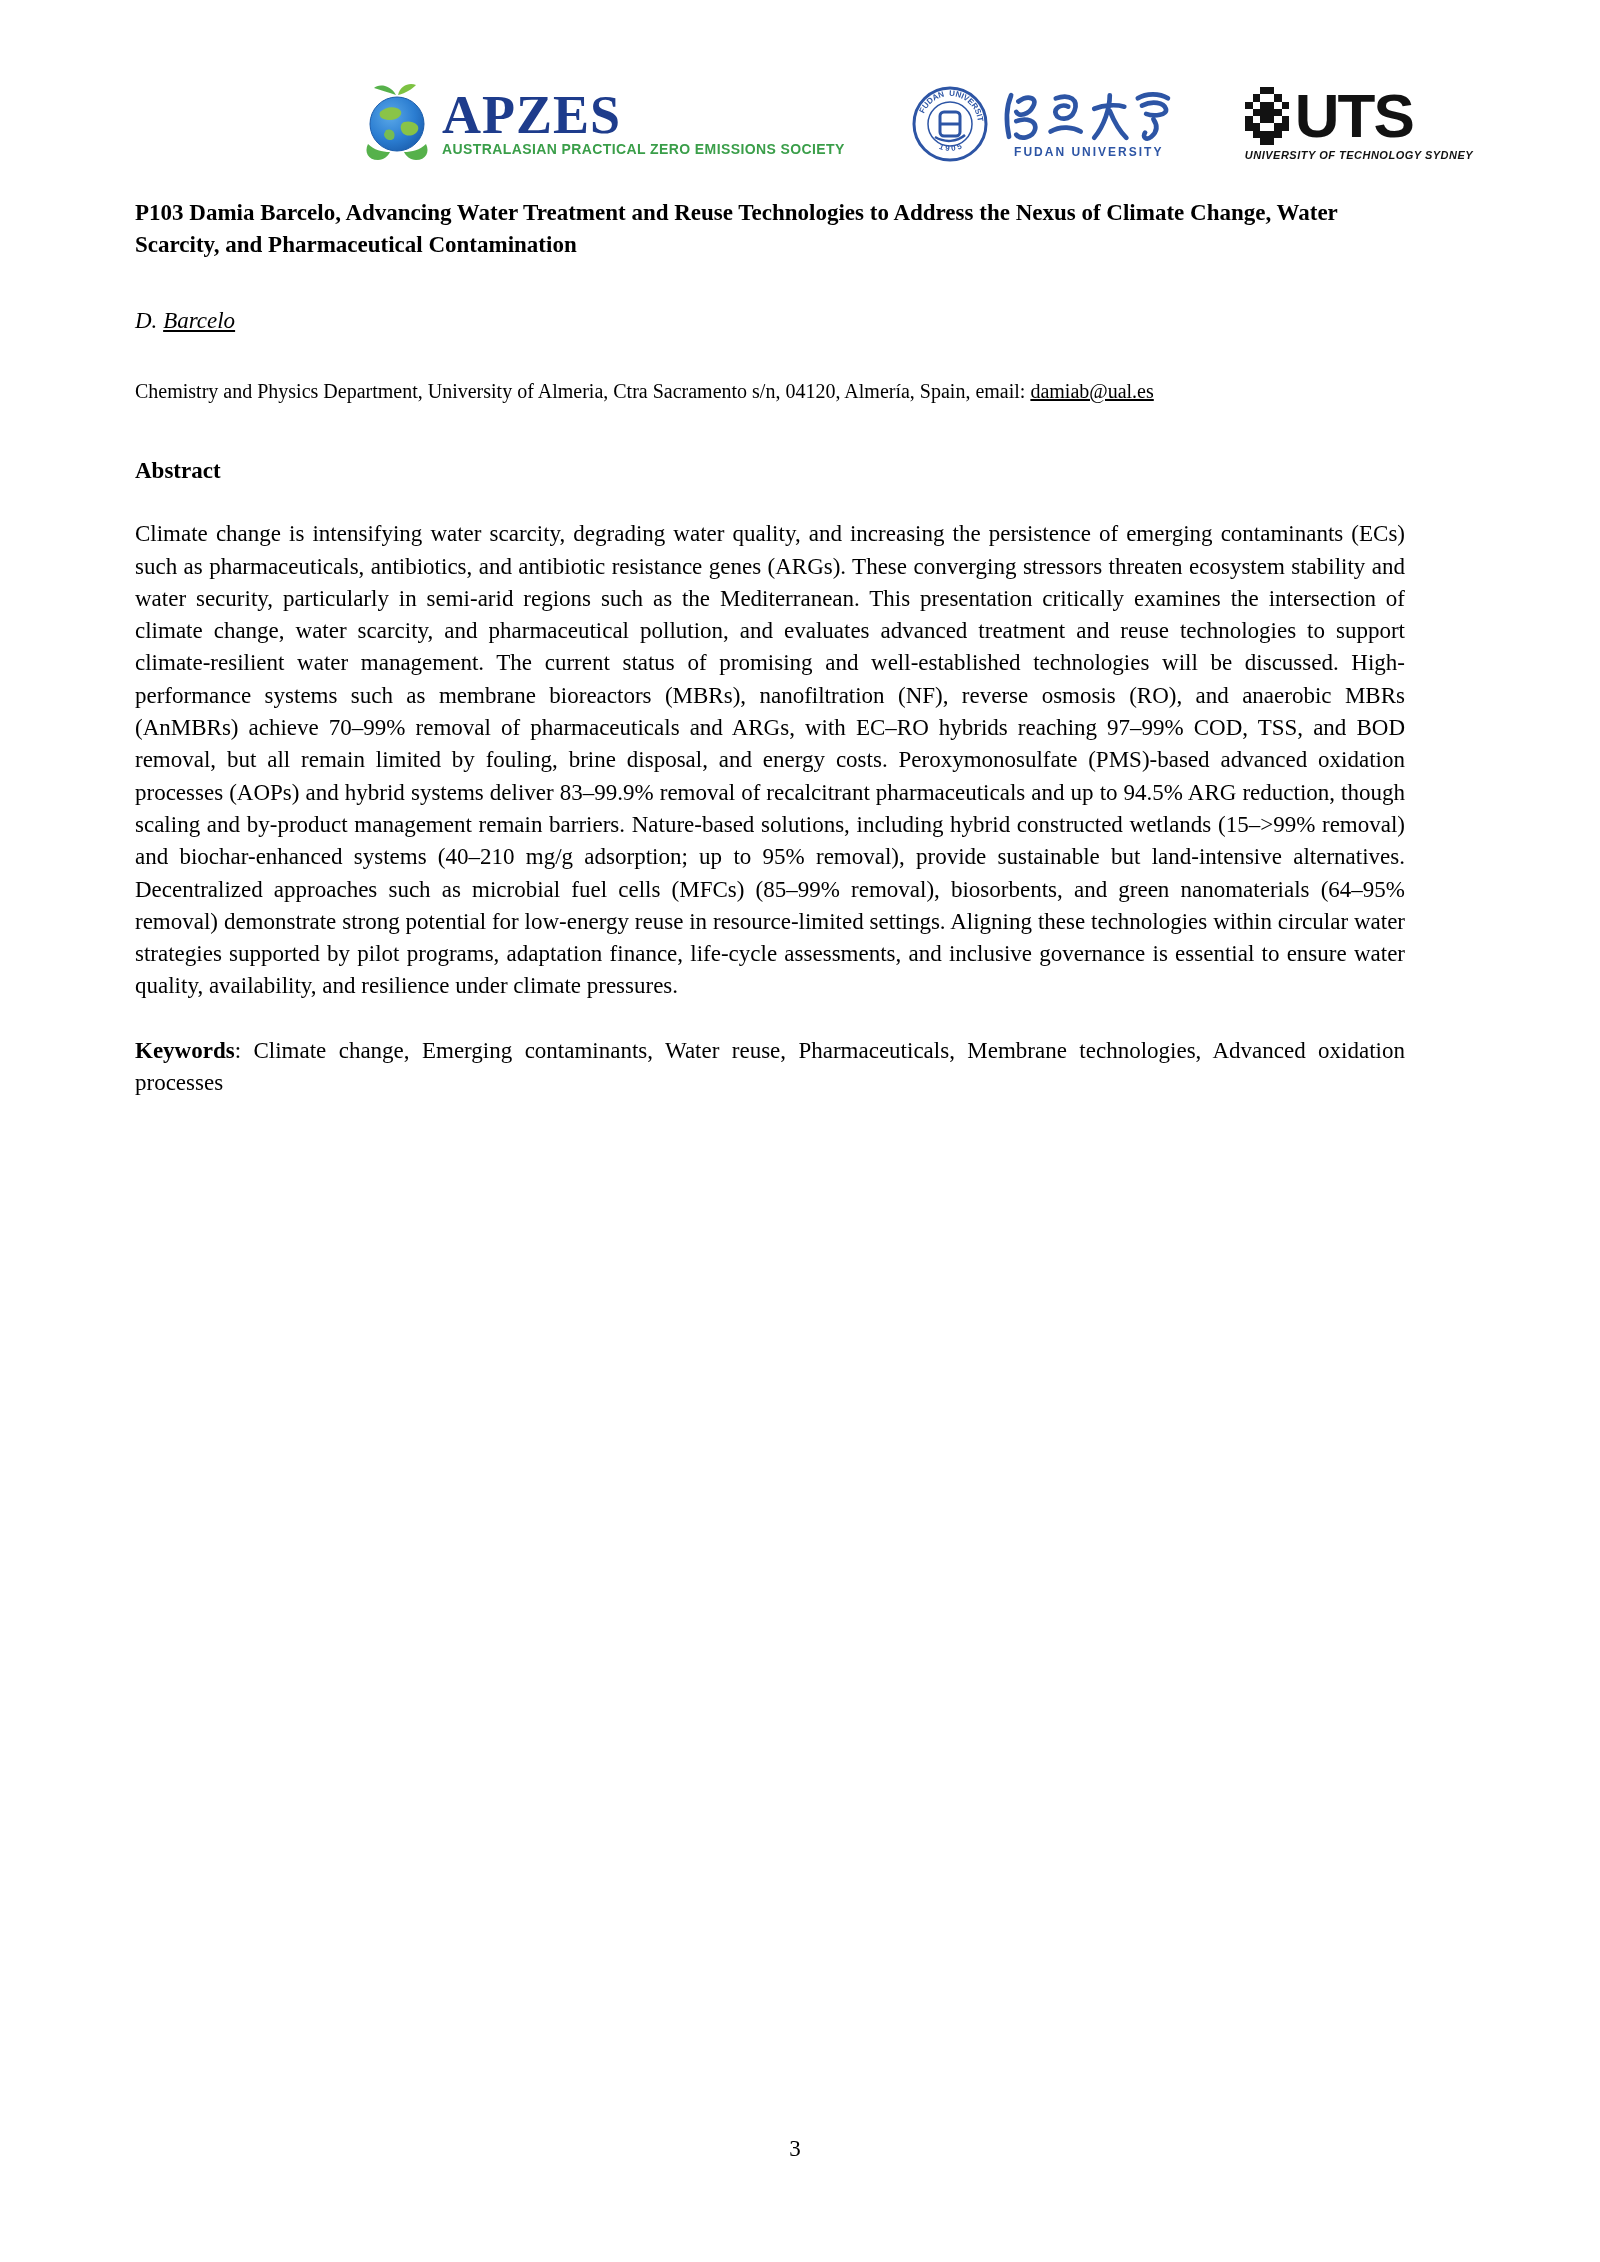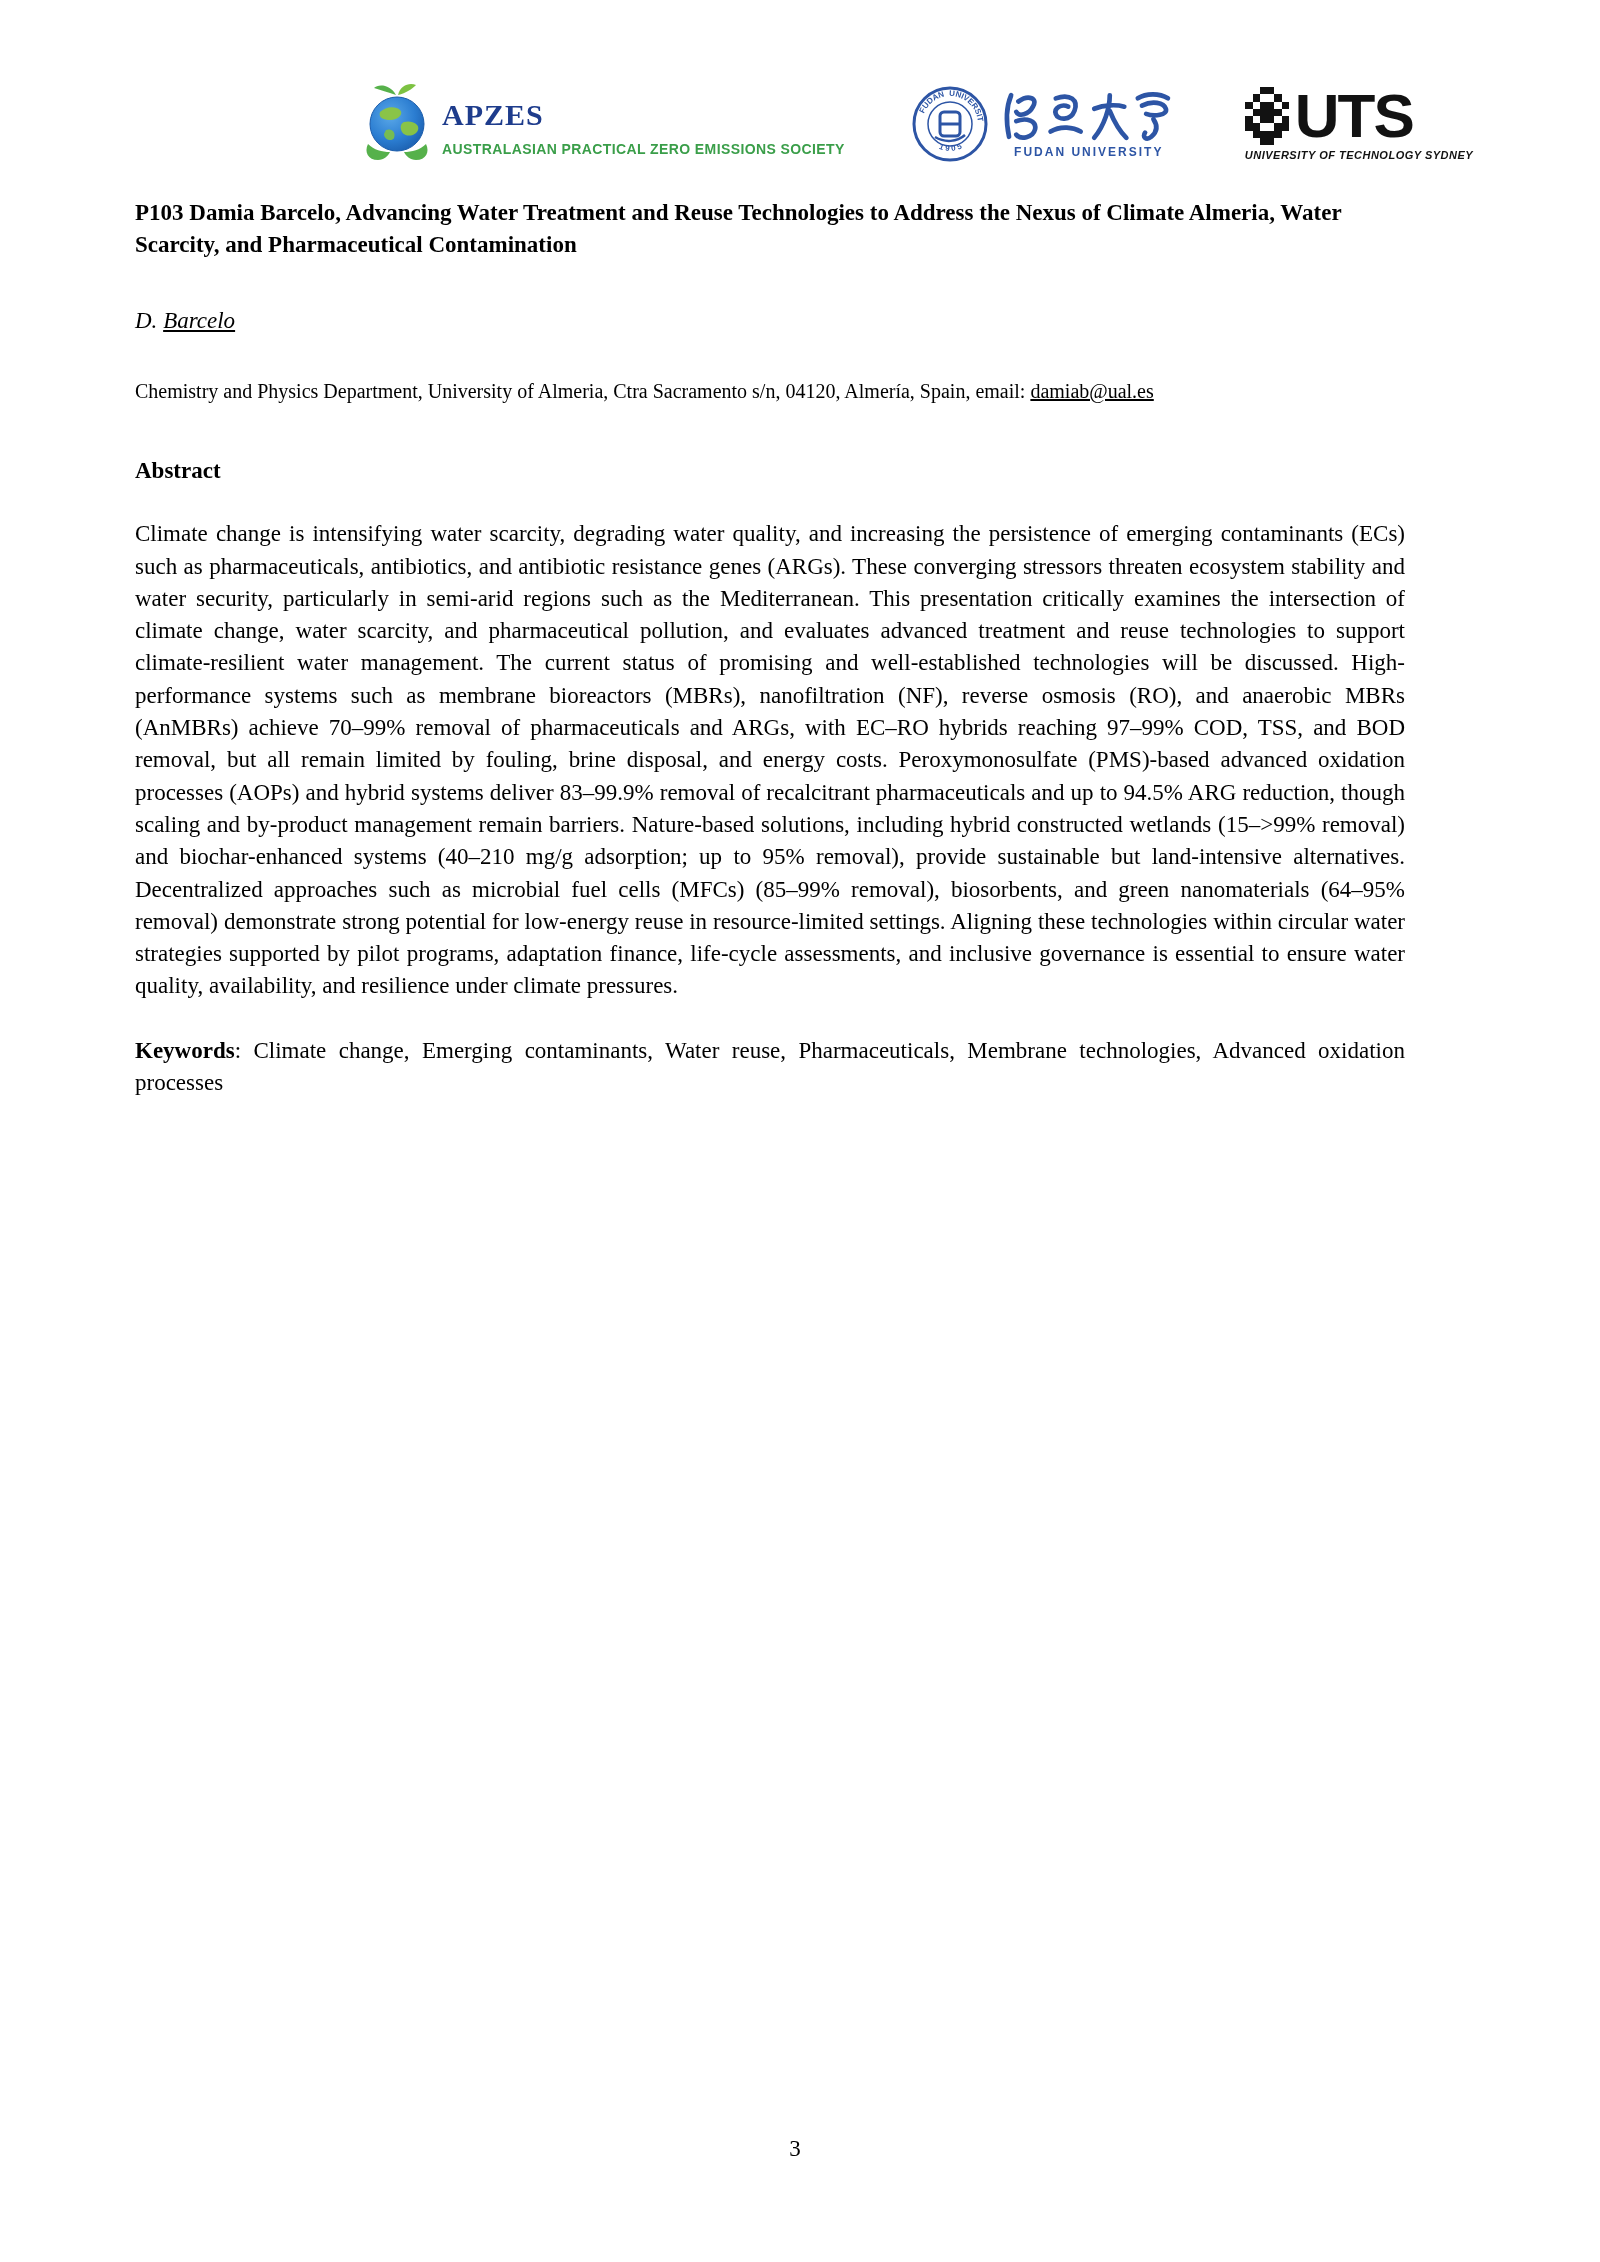--- a/index.html
+++ b/index.html
@@ -5,21 +5,21 @@
   * { margin:0; padding:0; box-sizing:border-box; }
   html,body { width:1600px; height:2262px; background:#ffffff; position:relative;
     font-family:"Liberation Serif", serif; color:#000; }
 
   
   .logo-row { position:absolute; left:360px; top:82px; display:flex; align-items:center; gap:66px; }
   .logo { display:flex; align-items:center; }
 
   .apzes { gap:8px; }
   .apzes-text-col { display:flex; flex-direction:column; align-items:flex-start; }
-  .apzes-name { font-family:"Liberation Serif", serif; font-weight:bold; font-size:30px;
+  .apzes-name { font-family:"Liberation Serif", serif; font-weight:bold; font-size:54px;
     line-height:46px; color:#1e3c8c; letter-spacing:1px; }
   .apzes-tagline { font-family:"Liberation Sans", sans-serif; font-weight:bold; font-size:14px;
     color:#3a9e49; letter-spacing:0.4px; margin-top:3px; white-space:nowrap; }
 
   .fudan { gap:10px; }
   .fudan-col { display:flex; flex-direction:column; align-items:center; }
   .fudan-tagline { font-family:"Liberation Sans", sans-serif; font-weight:bold; font-size:12px;
     color:#2d55a5; letter-spacing:2px; margin-top:2px; white-space:nowrap; }
 
   .uts { gap:8px;align-items:flex-end; }
@@ -147,21 +147,21 @@
         </svg>
         <div class="uts-name">UTS</div>
       </div>
       <div class="uts-tagline">UNIVERSITY OF TECHNOLOGY SYDNEY</div>
     </div>
   </div>
 </div>
 
 <div class="content">
 
-  <div class="doc-title">P103 Damia Barcelo, Advancing Water Treatment and Reuse Technologies to Address the Nexus of Climate Almeria, Water Scarcity, and Pharmaceutical Contamination</div>
+  <div class="doc-title">P103 Damia Barcelo, Advancing Water Treatment and Reuse Technologies to Address the Nexus of Climate Change, Water Scarcity, and Pharmaceutical Contamination</div>
 
   <div class="author-line"><span>D. </span><span class="author-surname">Barcelo</span></div>
 
   <p class="affiliation"><span>Chemistry and Physics Department, University of Almeria, Ctra Sacramento s/n, 04120, Almería, Spain, email: </span><a class="email-link">damiab@ual.es</a></p>
 
   <div class="abstract-heading">Abstract</div>
 
   <p class="abstract-body">Climate change is intensifying water scarcity, degrading water quality, and increasing the persistence of emerging contaminants (ECs) such as pharmaceuticals, antibiotics, and antibiotic resistance genes (ARGs). These converging stressors threaten ecosystem stability and water security, particularly in semi-arid regions such as the Mediterranean. This presentation critically examines the intersection of climate change, water scarcity, and pharmaceutical pollution, and evaluates advanced treatment and reuse technologies to support climate-resilient water management. The current status of promising and well-established technologies will be discussed. High-performance systems such as membrane bioreactors (MBRs), nanofiltration (NF), reverse osmosis (RO), and anaerobic MBRs (AnMBRs) achieve 70–99% removal of pharmaceuticals and ARGs, with EC–RO hybrids reaching 97–99% COD, TSS, and BOD removal, but all remain limited by fouling, brine disposal, and energy costs. Peroxymonosulfate (PMS)-based advanced oxidation processes (AOPs) and hybrid systems deliver 83–99.9% removal of recalcitrant pharmaceuticals and up to 94.5% ARG reduction, though scaling and by-product management remain barriers. Nature-based solutions, including hybrid constructed wetlands (15–&gt;99% removal) and biochar-enhanced systems (40–210 mg/g adsorption; up to 95% removal), provide sustainable but land-intensive alternatives. Decentralized approaches such as microbial fuel cells (MFCs) (85–99% removal), biosorbents, and green nanomaterials (64–95% removal) demonstrate strong potential for low-energy reuse in resource-limited settings. Aligning these technologies within circular water strategies supported by pilot programs, adaptation finance, life-cycle assessments, and inclusive governance is essential to ensure water quality, availability, and resilience under climate pressures.</p>
 
   <p class="keywords"><span class="kw-label">Keywords</span><span>: Climate change, Emerging contaminants, Water reuse, Pharmaceuticals, Membrane technologies, Advanced oxidation processes</span></p>

